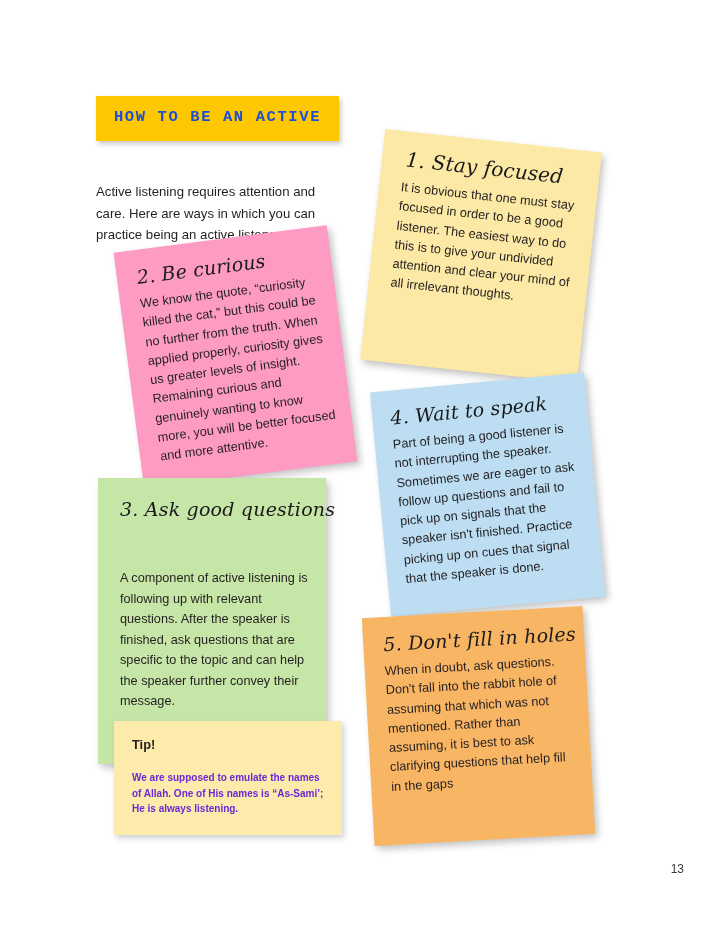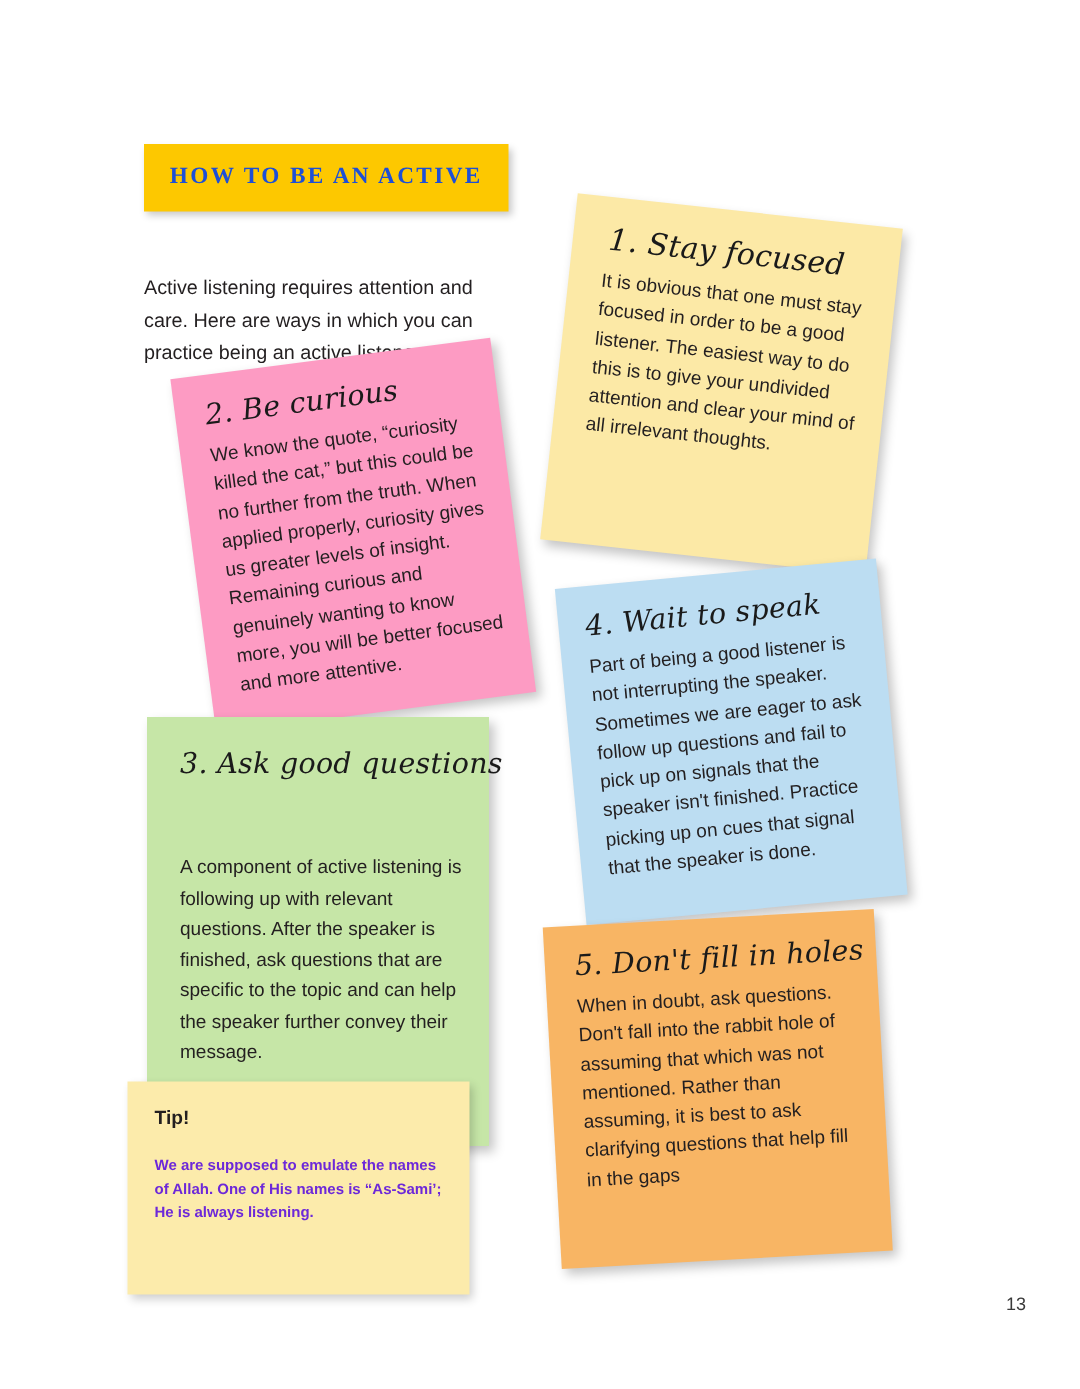--- a/index.html
+++ b/index.html
@@ -29,21 +29,21 @@
     left: 96px;
     top: 96px;
     width: 243px;
     padding: 11px 6px 13px 6px;
     background: #FDC800;
     box-sizing: border-box;
     text-align: center;
     box-shadow: 2px 3px 5px rgba(0,0,0,0.22);
   }
   .title-banner .t {
-    font-family: Liberation Serif, serif;
+    font-family: Liberation Mono, monospace;
     font-weight: 700;
     font-size: 15.5px;
     letter-spacing: 1.6px;
     line-height: 1.38;
     color: #1d4fd6;
     display: block;
   }
 
   
   .intro {
@@ -122,22 +122,22 @@
     left: 368px; top: 612px;
     width: 221px; height: 228px;
     background: #F8B564;
     transform: rotate(-3.2deg);
     padding: 16px 14px 10px 20px;
   }
 
   
   #tip-box {
     position: absolute;
-    left: 85px; top: 721px;
-    width: 228px; height: 142px;
+    left: 114px; top: 721px;
+    width: 228px; height: 114px;
     background: #FCEBAB;
     box-sizing: border-box;
     padding: 16px 18px 12px 18px;
     box-shadow: 2px 3px 6px rgba(0,0,0,0.20);
   }
   #tip-box .tip-title {
     font-size: 12.8px;
     font-weight: 700;
     color: #231f20;
     margin: 0 0 18px 0;

